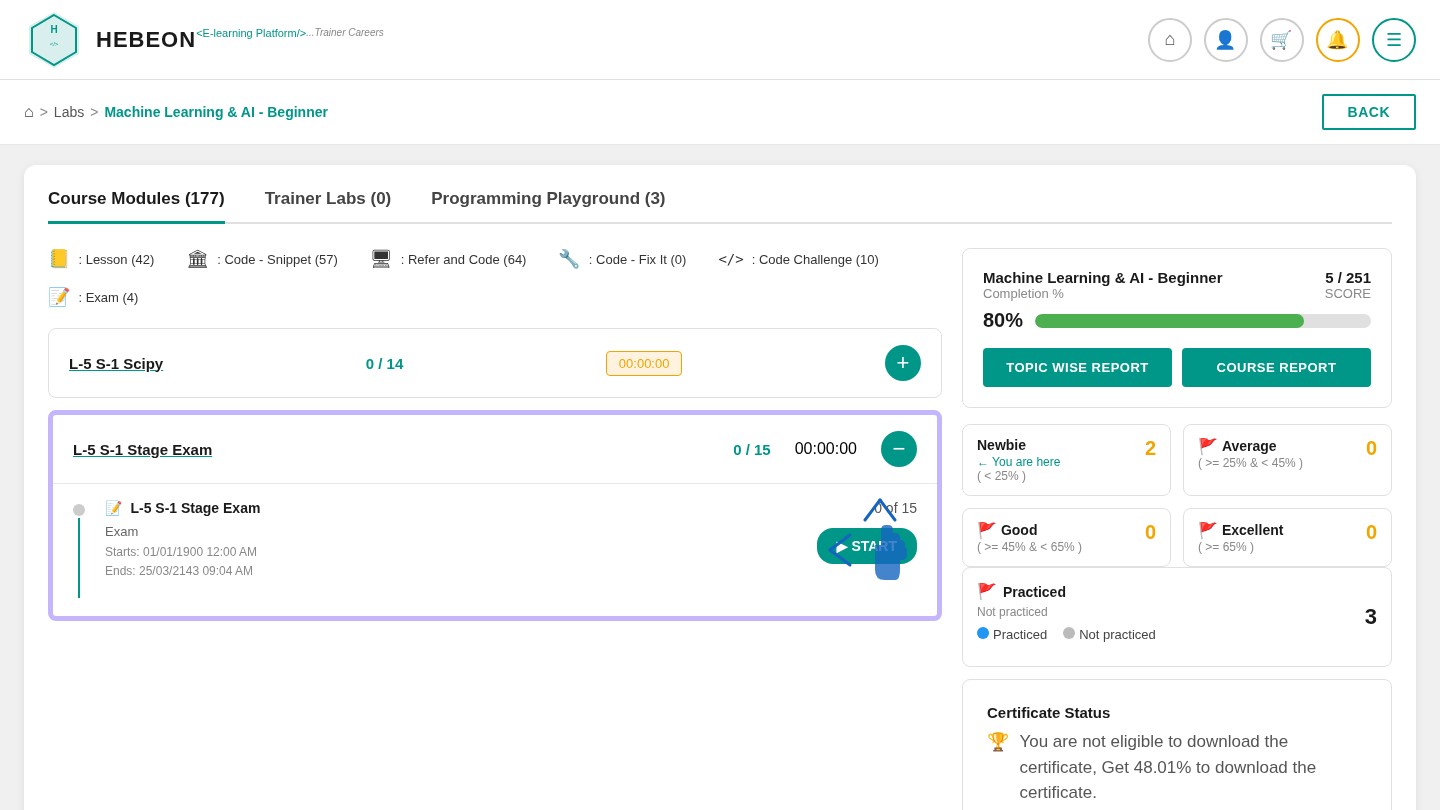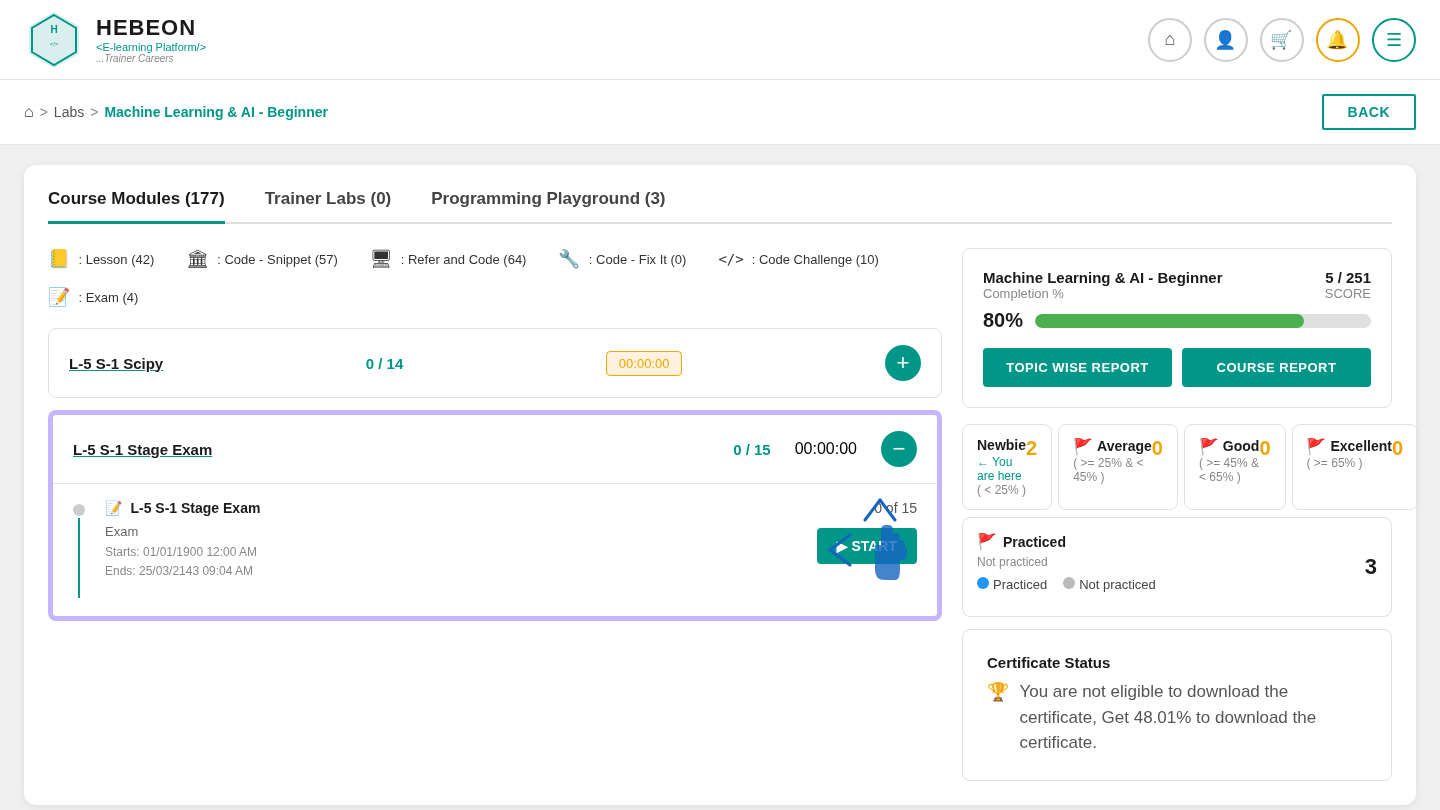--- a/index.html
+++ b/index.html
@@ -19,21 +19,20 @@
       display: flex;
       align-items: center;
       gap: 12px;
     }
     .logo-hex {
       width: 60px;
       height: 60px;
     }
     .logo-text {
       display: flex;
-      flex-direction: column;
     }
     .logo-text .brand { font-size: 22px; font-weight: 800; color: #1a1a1a; letter-spacing: 1px; }
     .logo-text .sub { font-size: 11px; color: #009688; }
     .logo-text .tagline { font-size: 10px; color: #888; font-style: italic; }
     .header-icons {
       display: flex;
       gap: 12px;
       align-items: center;
     }
     .icon-btn {
@@ -282,21 +281,21 @@
     }
     .of-count {
       font-size: 14px;
       color: #555;
     }
     .start-btn {
       background: #009688;
       color: white;
       border: none;
       padding: 10px 20px;
-      border-radius: 4px;
+      border-radius: 16px;
       font-size: 14px;
       font-weight: 600;
       cursor: pointer;
       display: flex;
       align-items: center;
       gap: 6px;
     }
 
     
     .score-card {
@@ -347,23 +346,23 @@
       font-size: 13px;
       font-weight: 700;
       cursor: pointer;
       border-radius: 4px;
       letter-spacing: 0.5px;
     }
 
     
     .grade-grid {
       display: grid;
-      grid-template-columns: 1fr 1fr 1fr 1fr;
-      gap: 6px;
-      margin-bottom: 7px;
+      grid-template-columns: 1fr 1fr;
+      gap: 12px;
+      margin-bottom: 0;
     }
     .grade-card {
       border: 1px solid #e0e0e0;
       border-radius: 8px;
       padding: 12px 14px;
       display: flex;
       justify-content: space-between;
       align-items: flex-start;
     }
     .grade-left {}

